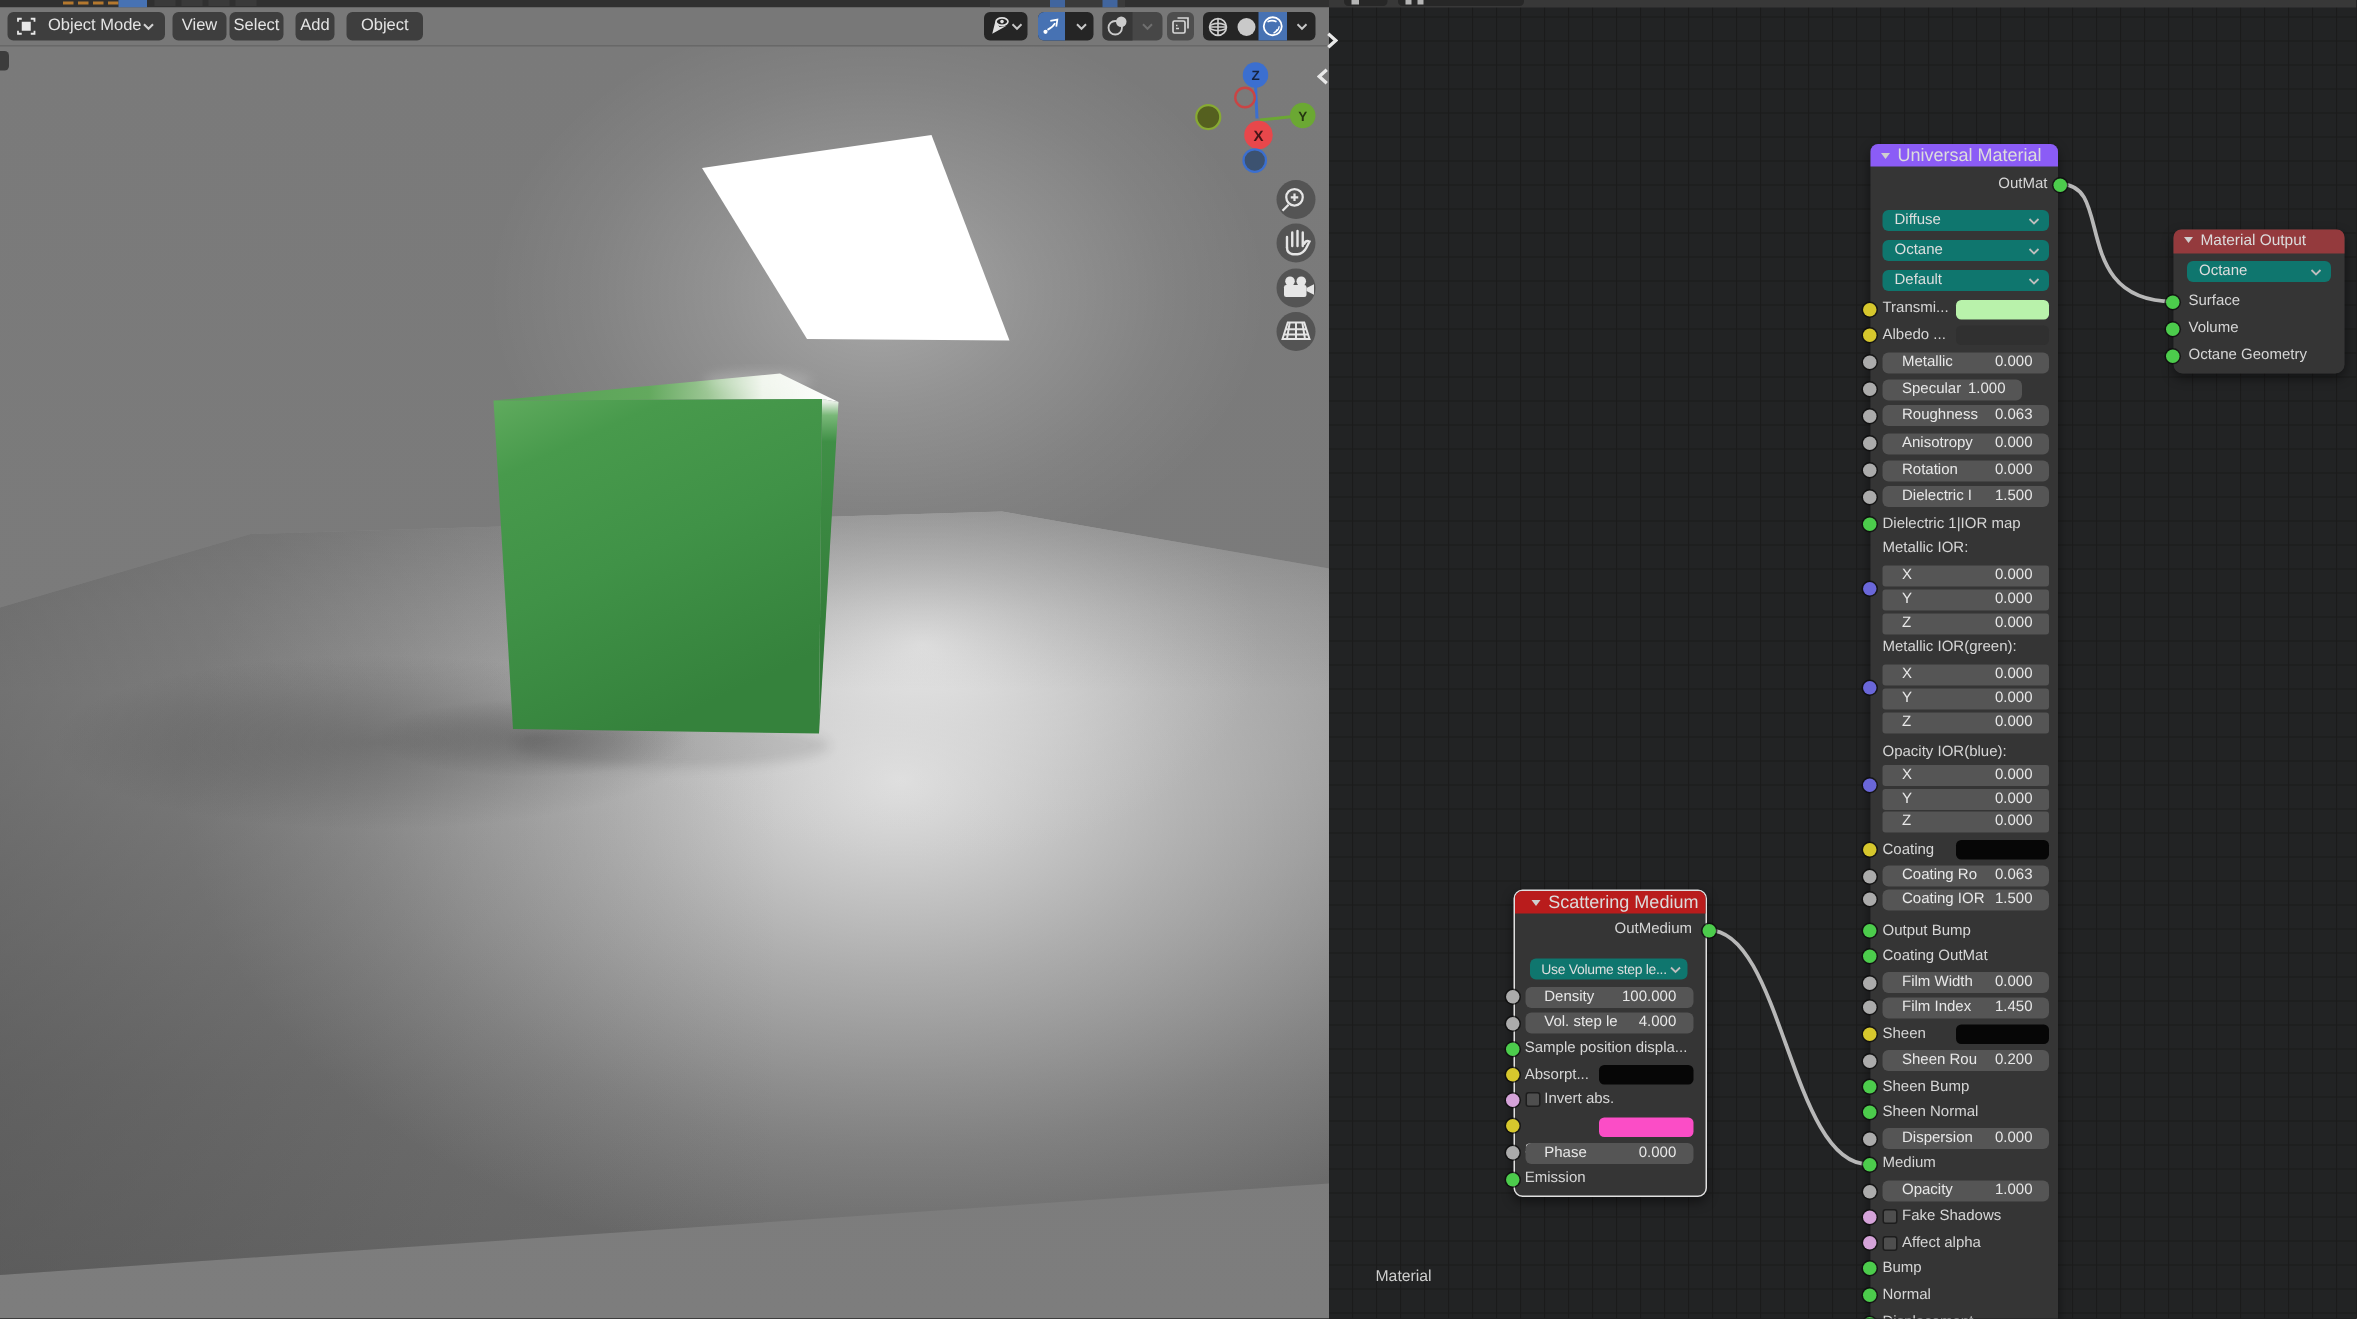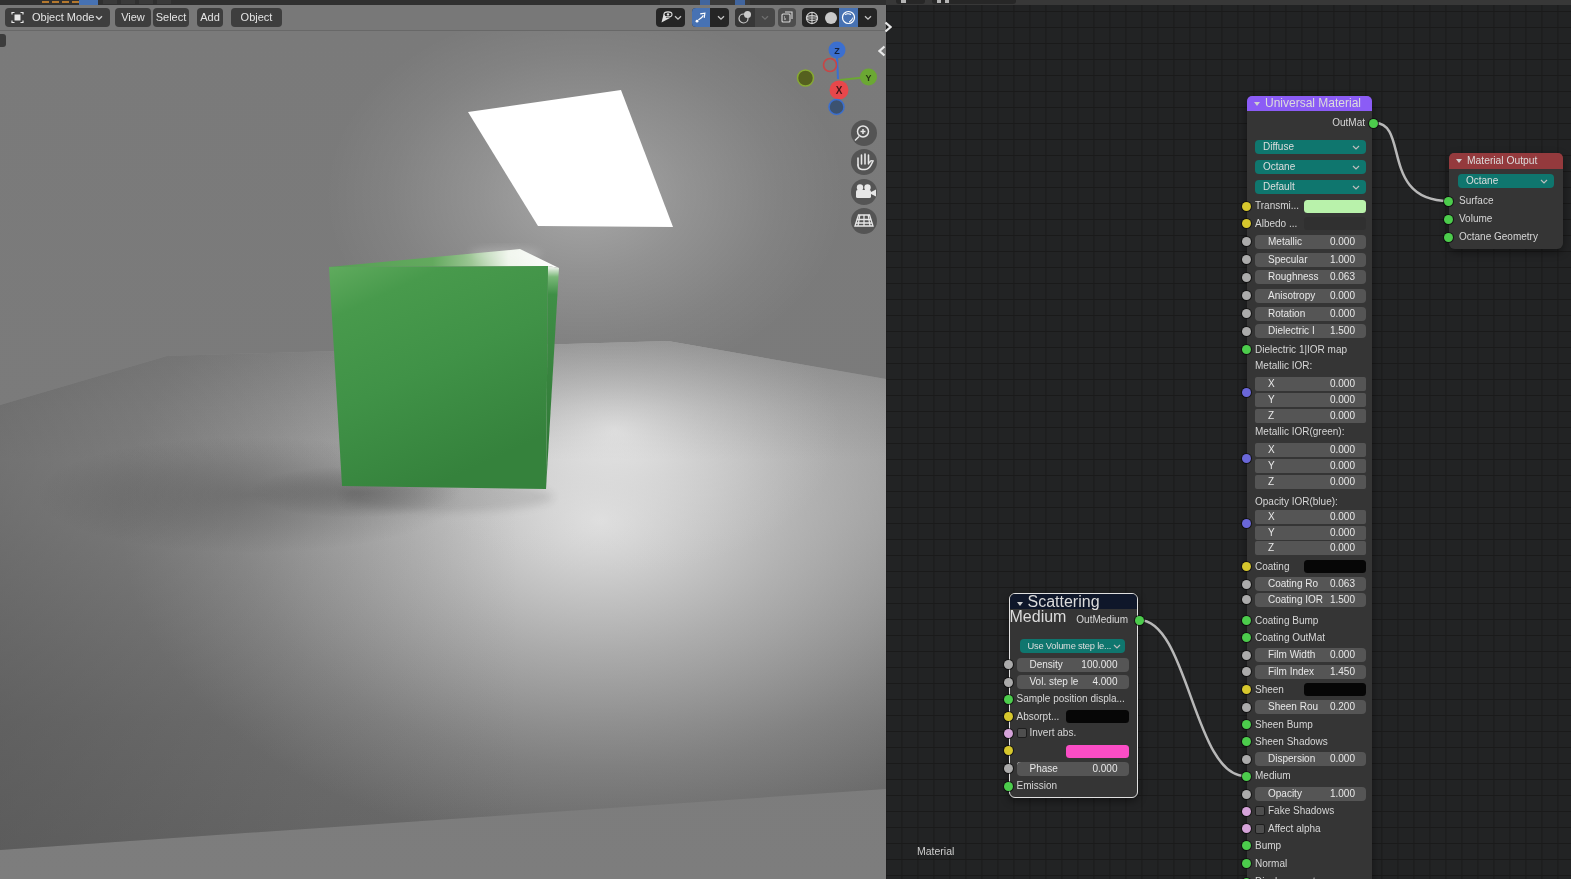--- a/index.html
+++ b/index.html
@@ -295,21 +295,21 @@
           <path d="M1,1 L4,4 L7,1" stroke="#bdbdbd" stroke-width="1.2" fill="none"></path>
         </svg></div>
 <div class="lrow" style="left:8px;top:104.0px;">Transmi...</div>
 <div class="swatch" style="left:57px;top:103.5px;width:62px;background:#b9f2ab;"></div>
 <div class="lrow" style="left:8px;top:121.5px;">Albedo ...</div>
 <div class="swatch" style="left:57px;top:121.0px;width:62px;background:#303030;"></div>
 <div class="fld" style="left:8px;top:138.8px;width:111px;">
         <span class="lb">Metallic</span>
         <span class="vl">0.000</span>
       </div>
-<div class="fld" style="left:8px;top:156.6px;width:111px;">
+<div class="fld" style="left:8px;top:156.6px;width:93px;">
         <span class="lb">Specular</span>
         <span class="vl">1.000</span>
       </div>
 <div class="fld" style="left:8px;top:174.3px;width:111px;">
         <span class="lb">Roughness</span>
         <span class="vl">0.063</span>
       </div>
 <div class="fld" style="left:8px;top:192.5px;width:111px;">
         <span class="lb">Anisotropy</span>
         <span class="vl">0.000</span>
@@ -365,38 +365,38 @@
 <div class="lrow" style="left:8px;top:464.6px;">Coating</div>
 <div class="swatch" style="left:57px;top:464.1px;width:62px;background:#060606;"></div>
 <div class="fld" style="left:8px;top:481.3px;width:111px;">
         <span class="lb">Coating Ro</span>
         <span class="vl">0.063</span>
       </div>
 <div class="fld" style="left:8px;top:496.8px;width:111px;">
         <span class="lb">Coating IOR</span>
         <span class="vl">1.500</span>
       </div>
-<div class="lrow" style="left:8px;top:518.6px;">Coating Bump</div>
+<div class="lrow" style="left:8px;top:518.6px;">Output Bump</div>
 <div class="lrow" style="left:8px;top:535.9px;">Coating OutMat</div>
 <div class="fld" style="left:8px;top:552.1px;width:111px;">
         <span class="lb">Film Width</span>
         <span class="vl">0.000</span>
       </div>
 <div class="fld" style="left:8px;top:568.9px;width:111px;">
         <span class="lb">Film Index</span>
         <span class="vl">1.450</span>
       </div>
 <div class="lrow" style="left:8px;top:587.6px;">Sheen</div>
 <div class="swatch" style="left:57px;top:587.1px;width:62px;background:#060606;"></div>
 <div class="fld" style="left:8px;top:604.4px;width:111px;">
         <span class="lb">Sheen Rou</span>
         <span class="vl">0.200</span>
       </div>
 <div class="lrow" style="left:8px;top:622.6px;">Sheen Bump</div>
-<div class="lrow" style="left:8px;top:639.9px;">Sheen Shadows</div>
+<div class="lrow" style="left:8px;top:639.9px;">Sheen Normal</div>
 <div class="fld" style="left:8px;top:656.2px;width:111px;">
         <span class="lb">Dispersion</span>
         <span class="vl">0.000</span>
       </div>
 <div class="lrow" style="left:8px;top:674.4px;">Medium</div>
 <div class="fld" style="left:8px;top:691.1px;width:111px;">
         <span class="lb">Opacity</span>
         <span class="vl">1.000</span>
       </div>
 <div class="chk" style="left:8px;top:710.4px;"></div>
@@ -411,21 +411,21 @@
 <div class="nhead" style="background:#943a3d;height:16px;line-height:16px;font-size:10.3px;"><span class="tri"></span>Material Output</div>
 <div class="drop" style="left:9px;top:21px;width:96px;">Octane<svg class="abs" style="right:6px;top:5px;" width="8" height="6" viewBox="0 0 8 6">
           <path d="M1,1 L4,4 L7,1" stroke="#bdbdbd" stroke-width="1.2" fill="none"></path>
         </svg></div>
 <div class="lrow" style="left:10px;top:195px;"></div>
 <div class="lrow" style="left:10px;top:42.0px;">Surface</div>
 <div class="lrow" style="left:10px;top:60.2px;">Volume</div>
 <div class="lrow" style="left:10px;top:78.2px;">Octane Geometry</div>
 </div>
 <div class="node" style="left:1008.5px;top:592.5px;width:129.5px;height:205px;border:1px solid #e0e0e0;">
-<div class="nhead" style="background:#0f172a;font-size:16px;"><span class="tri"></span>Scattering Medium</div>
+<div class="nhead" style="background:#b91c1c;font-size:12px;text-align:center;"><span class="tri"></span>Scattering Medium</div>
 <div class="lrow" style="right:9px;top:20.6px;">OutMedium</div>
 <div class="drop" style="left:10px;top:45.0px;width:105px;font-size:9.3px;letter-spacing:-0.2px;">Use Volume step le...<svg class="abs" style="right:4px;top:5px;" width="8" height="6" viewBox="0 0 8 6">
           <path d="M1,1 L4,4 L7,1" stroke="#bdbdbd" stroke-width="1.2" fill="none"></path>
         </svg></div>
 <div class="fld" style="left:7px;top:64.0px;width:112px;">
         <span class="lb">Density</span>
         <span class="vl">100.000</span>
       </div>
 <div class="fld" style="left:7px;top:81.8px;width:112px;">
         <span class="lb">Vol. step le</span>

